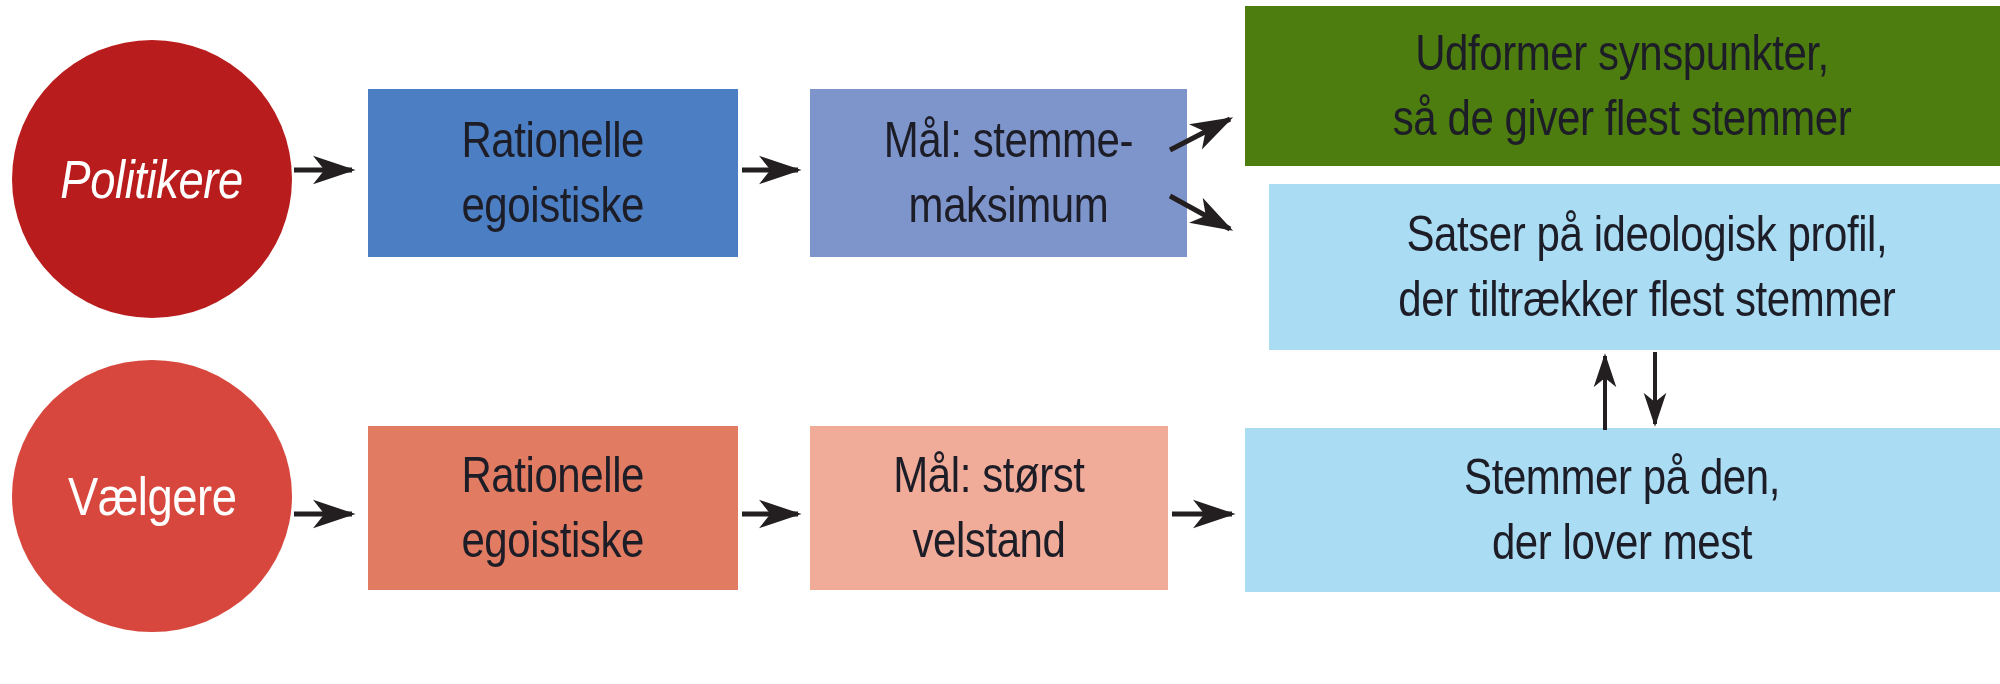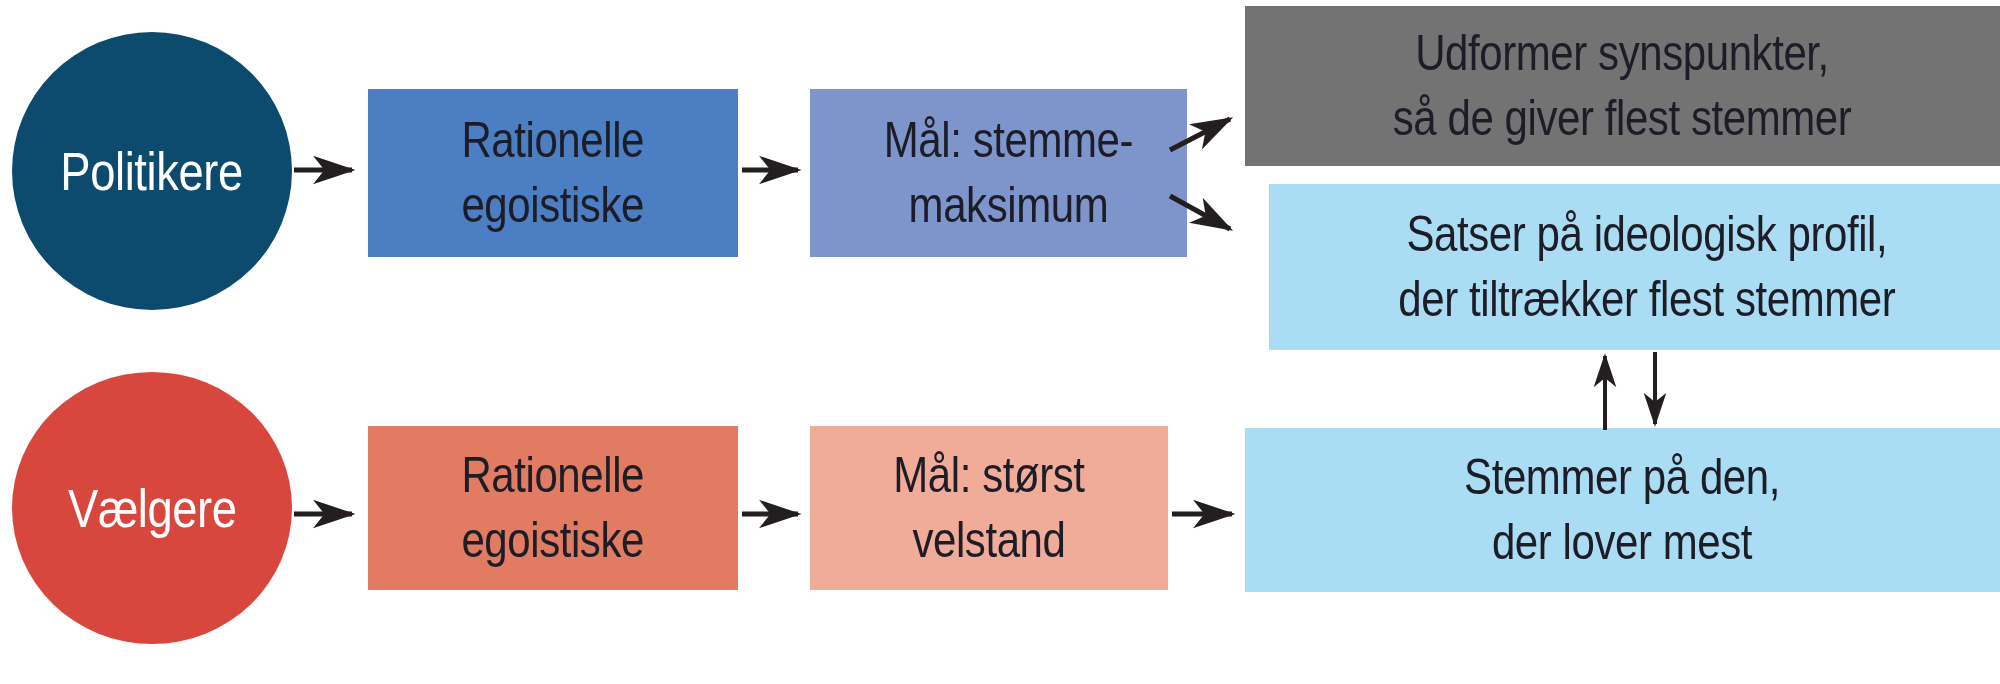--- a/index.html
+++ b/index.html
@@ -45,53 +45,53 @@
     stroke:var(--arrow-color);
     fill:none;
   }
   .arrows .head{fill:var(--arrow-color);}
 </style>
 </head>
 <body>
 
 <div class="canvas" style="background-color: rgb(255, 255, 255);">
 
-  <div class="node ellipse" style="left: 12px; top: 32px; width: 280px; height: 278px; background-color: #0c4a6e;">
+  <div class="node ellipse" style="left: 12px; top: 40px; width: 280px; height: 278px; background-color: #b91c1c; font-style: italic;">
     <span class="txt actor-label" style="color: rgb(255, 255, 255);">Politikere</span>
   </div>
 
   <div class="node" style="left: 368px; top: 89px; width: 370px; height: 168px; background-color: rgb(75, 126, 194);">
     <span class="txt box-label">
       <span class="line">Rationelle</span>
       <span class="line">egoistiske</span>
     </span>
   </div>
 
   <div class="node" style="left: 810px; top: 89px; width: 358px; height: 168px; background-color: rgb(126, 149, 204); padding-left: 19px;">
     <span class="txt box-label">
       <span class="line">Mål: stemme-</span>
       <span class="line">maksimum</span>
     </span>
   </div>
 
-  <div class="node" style="left: 1245px; top: 6px; width: 755px; height: 160px; background-color: #737373;">
+  <div class="node" style="left: 1245px; top: 6px; width: 755px; height: 160px; background-color: #4d7c0f;">
     <span class="txt box-label">
       <span class="line">Udformer synspunkter,</span>
       <span class="line">så de giver flest stemmer</span>
     </span>
   </div>
 
   <div class="node" style="left: 1245px; top: 184px; width: 755px; height: 166px; background-color: rgb(170, 220, 243); margin-left: 24px;">
     <span class="txt box-label">
       <span class="line">Satser på ideologisk profil,</span>
       <span class="line">der tiltrækker flest stemmer</span>
     </span>
   </div>
 
-  <div class="node ellipse" style="left: 12px; top: 372px; width: 280px; height: 272px; background-color: rgb(216, 71, 61);">
+  <div class="node ellipse" style="left: 12px; top: 360px; width: 280px; height: 272px; background-color: rgb(216, 71, 61);">
     <span class="txt actor-label" style="color: rgb(255, 255, 255);">Vælgere</span>
   </div>
 
   <div class="node" style="left: 368px; top: 426px; width: 370px; height: 164px; background-color: rgb(225, 123, 98);">
     <span class="txt box-label">
       <span class="line">Rationelle</span>
       <span class="line">egoistiske</span>
     </span>
   </div>
 

